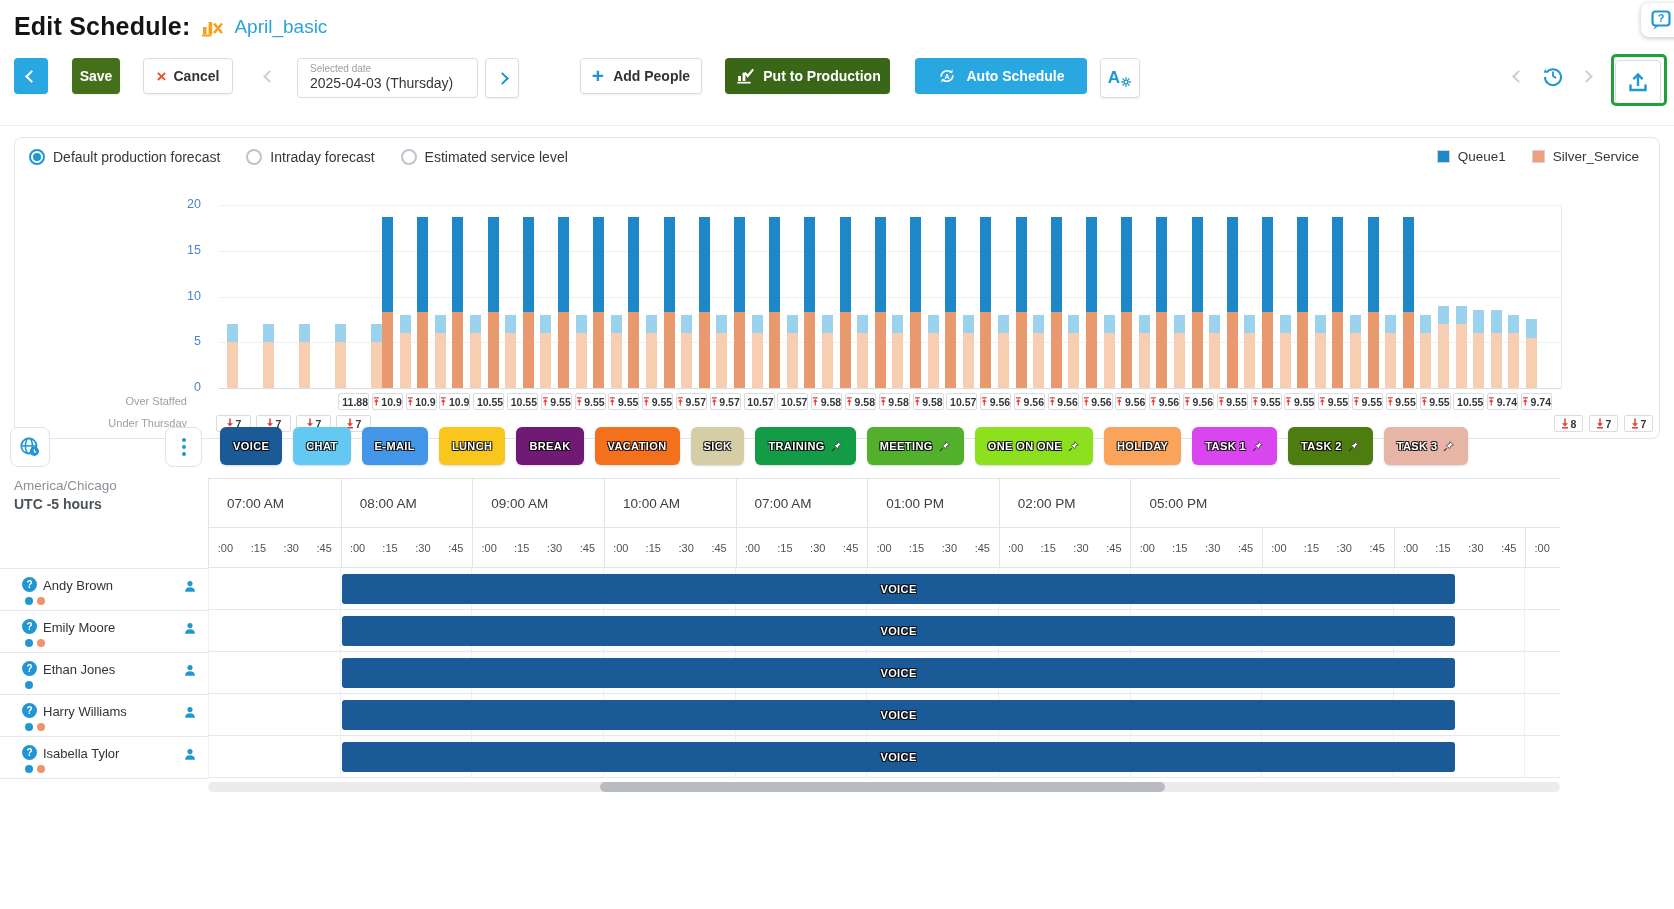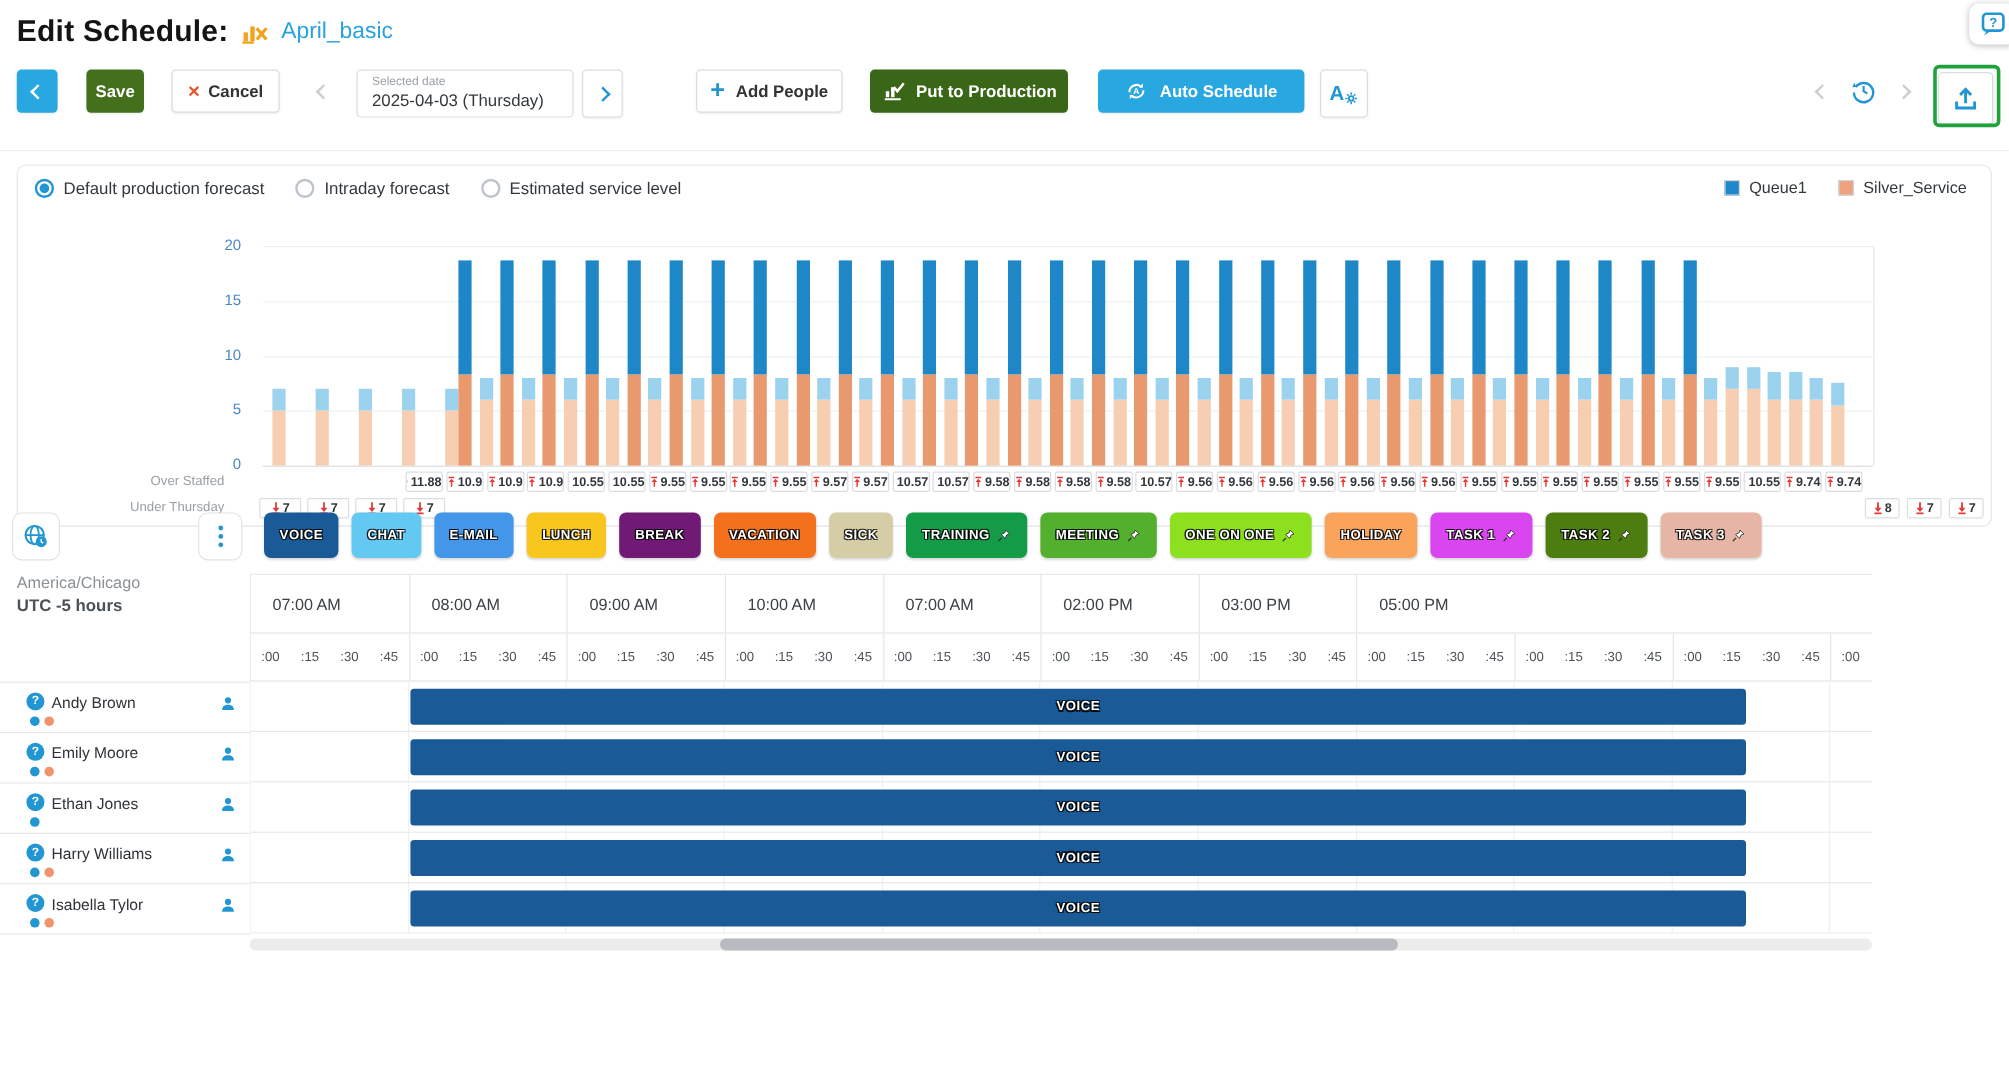--- a/index.html
+++ b/index.html
@@ -796,24 +796,24 @@
   <div class="hcell">
         <span>09:00 AM</span>
       </div>
   <div class="hcell">
         <span>10:00 AM</span>
       </div>
   <div class="hcell">
         <span>07:00 AM</span>
       </div>
   <div class="hcell">
-        <span>02:00 PM</span>
+        <span>01:00 PM</span>
       </div>
   <div class="hcell">
-        <span>03:00 PM</span>
+        <span>02:00 PM</span>
       </div>
   <div class="hcell">
         <span>05:00 PM</span>
       </div>
     </div>
   <div class="qrow" id="quarter-row">
       <div class="qcell ">:00</div>
       <div class="qcell ">:15</div>
       <div class="qcell ">:30</div>
       <div class="qcell ">:45</div>

